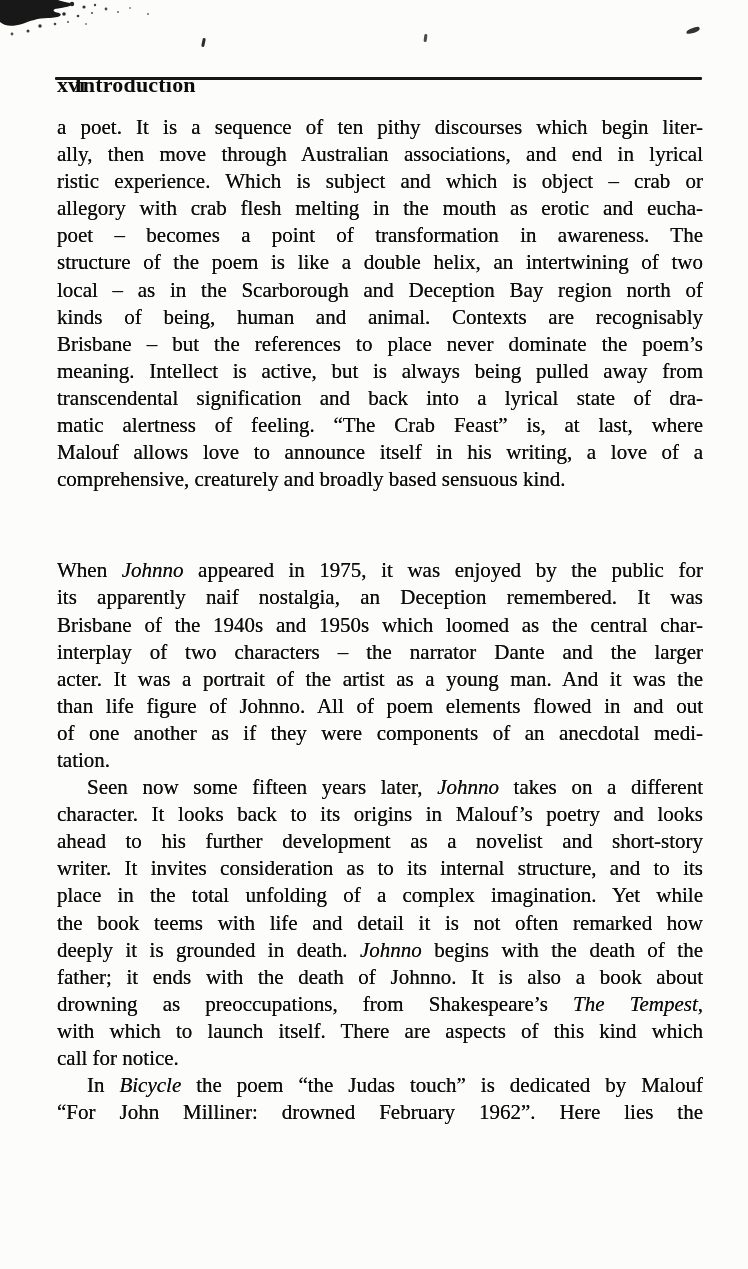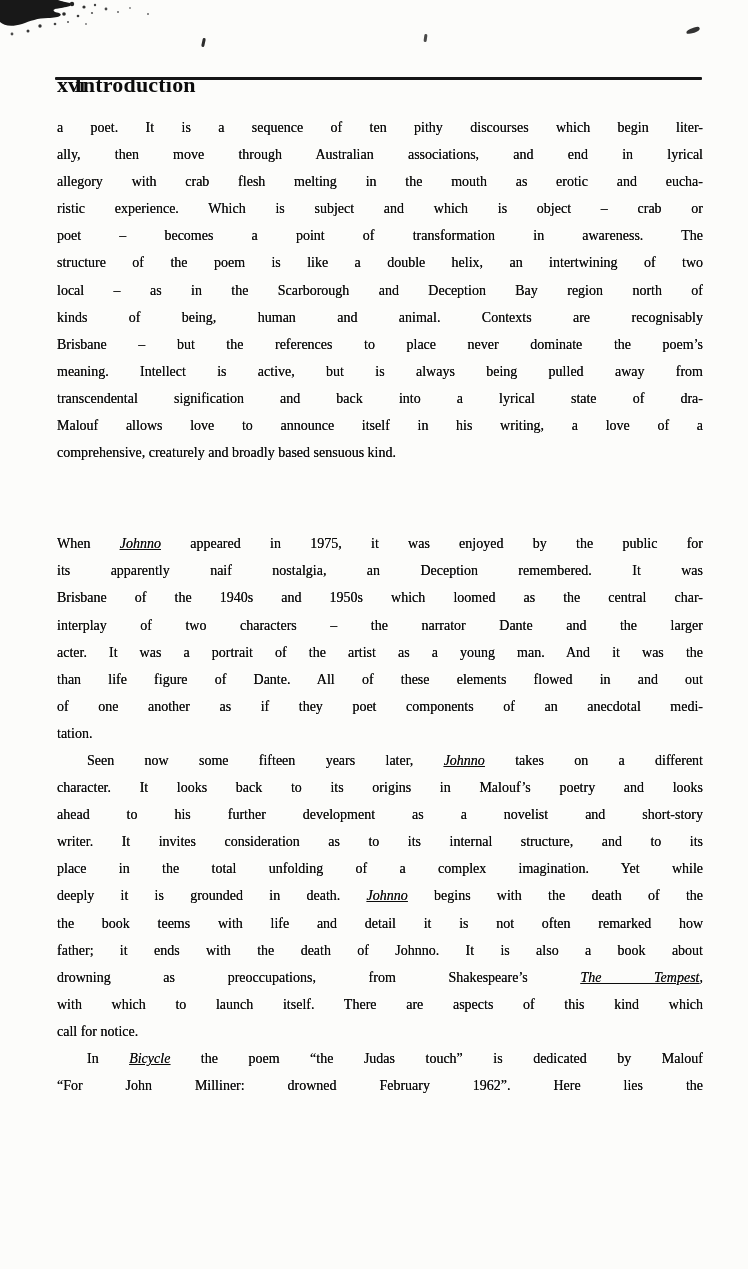--- a/index.html
+++ b/index.html
@@ -79,41 +79,40 @@
     height: 3px;
     background: #161616;
     border-radius: 1px;
   }
   
   .text-body {
     position: absolute;
     left: 57px;
     top: 114px;
     width: 646px;
-    font-size: 14px;
+    font-size: 21px;
     line-height: 27.1px;
     text-shadow: 0 0 0.5px rgba(10,10,10,0.85);
   }
   .text-section + .text-section {
     margin-top: 64px;
   }
   .line {
     text-align: justify;
     text-align-last: justify;
     white-space: normal;
   }
   .line.end {
     text-align-last: left;
   }
   .line.indent {
     text-indent: 30px;
   }
   .line i {
     font-style: italic;
-    text-decoration: underline;
   }
 </style>
 </head>
 <body>
 
 <div class="page">
 
   <svg class="corner-smudge" viewBox="0 0 230 80" xmlns="http://www.w3.org/2000/svg">
     <path d="M0,0 L58,0 C66,3 74,2 70,6 C60,9 50,8 55,12 C66,14 60,18 48,18
              C38,18 30,21 22,24 C12,27 4,26 0,22 Z" fill="#181818"></path>
@@ -142,48 +141,49 @@
   <div class="header">
     <span class="folio">xvi</span>
     <span class="running-title">Introduction</span>
   </div>
   <div class="header-rule"></div>
 
   <div class="text-body">
     <div class="text-section">
         <div class="line"><span>a poet. It is a sequence of ten pithy discourses which begin liter-</span></div>
         <div class="line"><span>ally, then move through Australian associations, and end in lyrical</span></div>
+        <div class="line"><span>ristic experience. Which is subject and which is object – crab or</span></div>
         <div class="line"><span>allegory with crab flesh melting in the mouth as erotic and eucha-</span></div>
-        <div class="line"><span>ristic experience. Which is subject and which is object – crab or</span></div>
         <div class="line"><span>poet – becomes a point of transformation in awareness. The</span></div>
         <div class="line"><span>structure of the poem is like a double helix, an intertwining of two</span></div>
         <div class="line"><span>local – as in the Scarborough and Deception Bay region north of</span></div>
         <div class="line"><span>kinds of being, human and animal. Contexts are recognisably</span></div>
         <div class="line"><span>Brisbane – but the references to place never dominate the poem’s</span></div>
         <div class="line"><span>meaning. Intellect is active, but is always being pulled away from</span></div>
         <div class="line"><span>transcendental signification and back into a lyrical state of dra-</span></div>
+        <div class="line"><span>matic alertness of feeling. “The Crab Feast” is, at last, where</span></div>
         <div class="line"><span>Malouf allows love to announce itself in his writing, a love of a</span></div>
         <div class="line end"><span>comprehensive, creaturely and broadly based sensuous kind.</span></div>
       </div>
     <div class="text-section">
         <div class="line"><span>When </span><i>Johnno</i><span> appeared in 1975, it was enjoyed by the public for</span></div>
         <div class="line"><span>its apparently naif nostalgia, an Deception remembered. It was</span></div>
         <div class="line"><span>Brisbane of the 1940s and 1950s which loomed as the central char-</span></div>
         <div class="line"><span>interplay of two characters – the narrator Dante and the larger</span></div>
         <div class="line"><span>acter. It was a portrait of the artist as a young man. And it was the</span></div>
-        <div class="line"><span>than life figure of Dante. All of these elements flowed in and out</span></div>
-        <div class="line"><span>of one another as if they poet components of an anecdotal medi-</span></div>
+        <div class="line"><span>than life figure of Johnno. All of poem elements flowed in and out</span></div>
+        <div class="line"><span>of one another as if they were components of an anecdotal medi-</span></div>
         <div class="line end"><span>tation.</span></div>
         <div class="line indent"><span>Seen now some fifteen years later, </span><i>Johnno</i><span> takes on a different</span></div>
         <div class="line"><span>character. It looks back to its origins in Malouf’s poetry and looks</span></div>
         <div class="line"><span>ahead to his further development as a novelist and short-story</span></div>
         <div class="line"><span>writer. It invites consideration as to its internal structure, and to its</span></div>
         <div class="line"><span>place in the total unfolding of a complex imagination. Yet while</span></div>
+        <div class="line"><span>the book teems with life and detail it is not often remarked how</span></div>
         <div class="line"><span>deeply it is grounded in death. </span><i>Johnno</i><span> begins with the death of the</span></div>
-        <div class="line"><span>the book teems with life and detail it is not often remarked how</span></div>
         <div class="line"><span>father; it ends with the death of Johnno. It is also a book about</span></div>
         <div class="line"><span>drowning as preoccupations, from Shakespeare’s </span><i>The Tempest</i><span>,</span></div>
         <div class="line"><span>with which to launch itself. There are aspects of this kind which</span></div>
         <div class="line end"><span>call for notice.</span></div>
         <div class="line indent"><span>In </span><i>Bicycle</i><span> the poem “the Judas touch” is dedicated by Malouf</span></div>
         <div class="line"><span>“For John Milliner: drowned February 1962”. Here lies the</span></div>
       </div>
   </div>
 
 </div>

